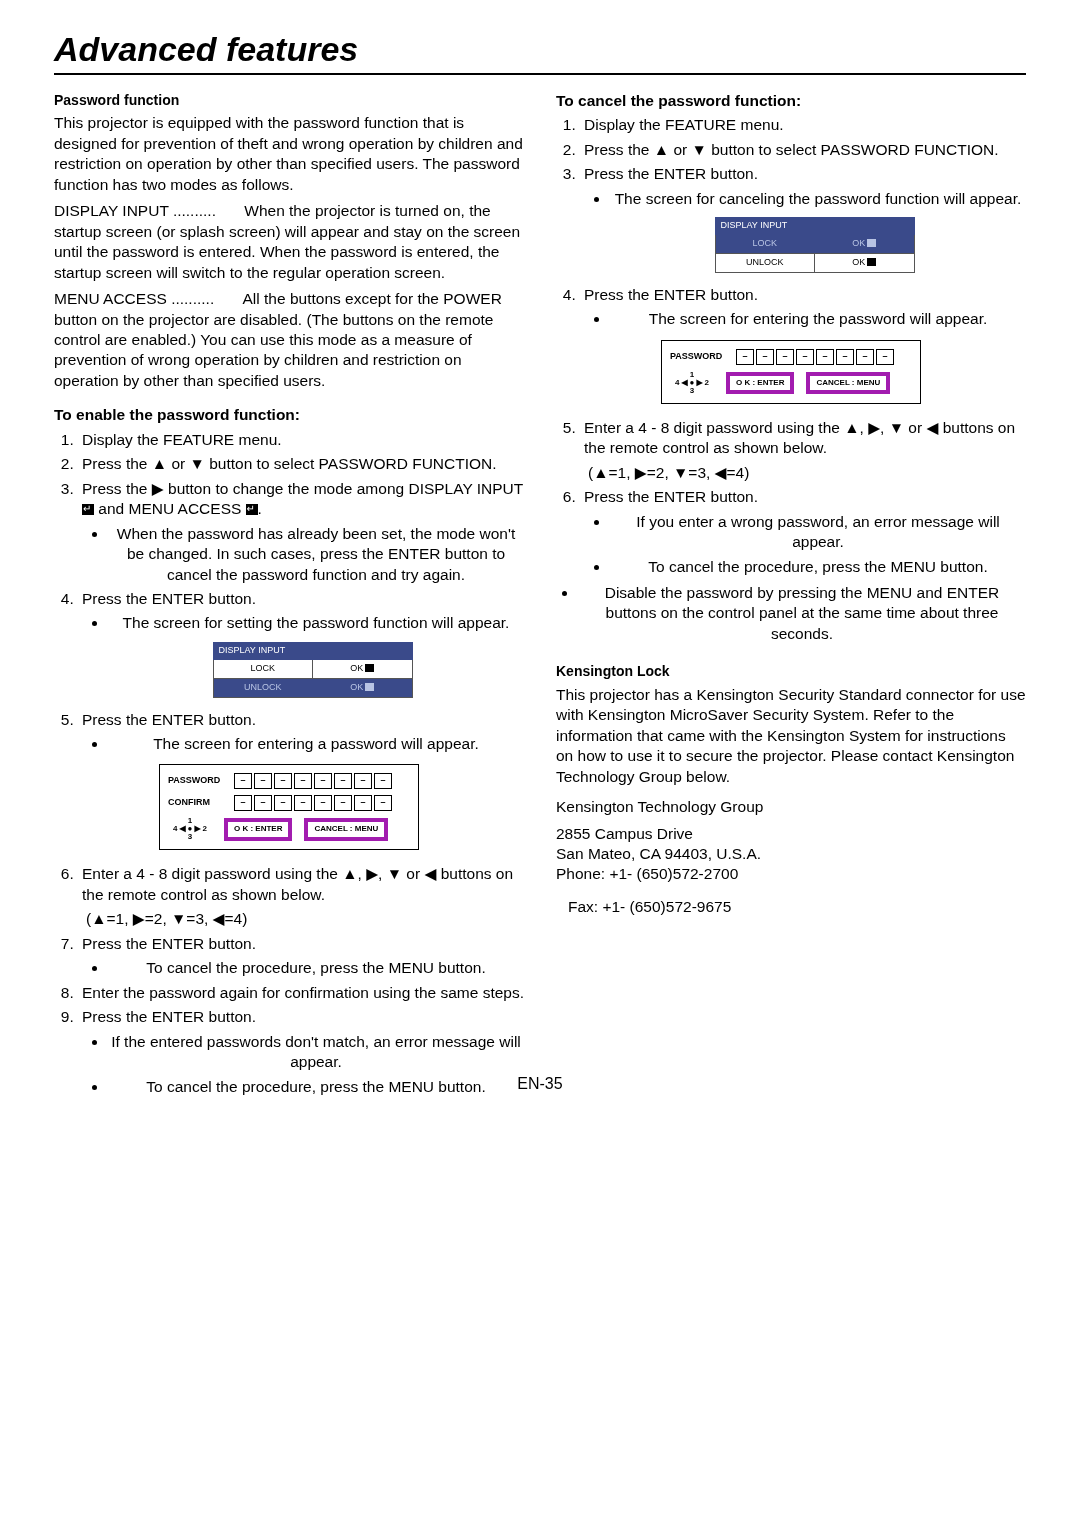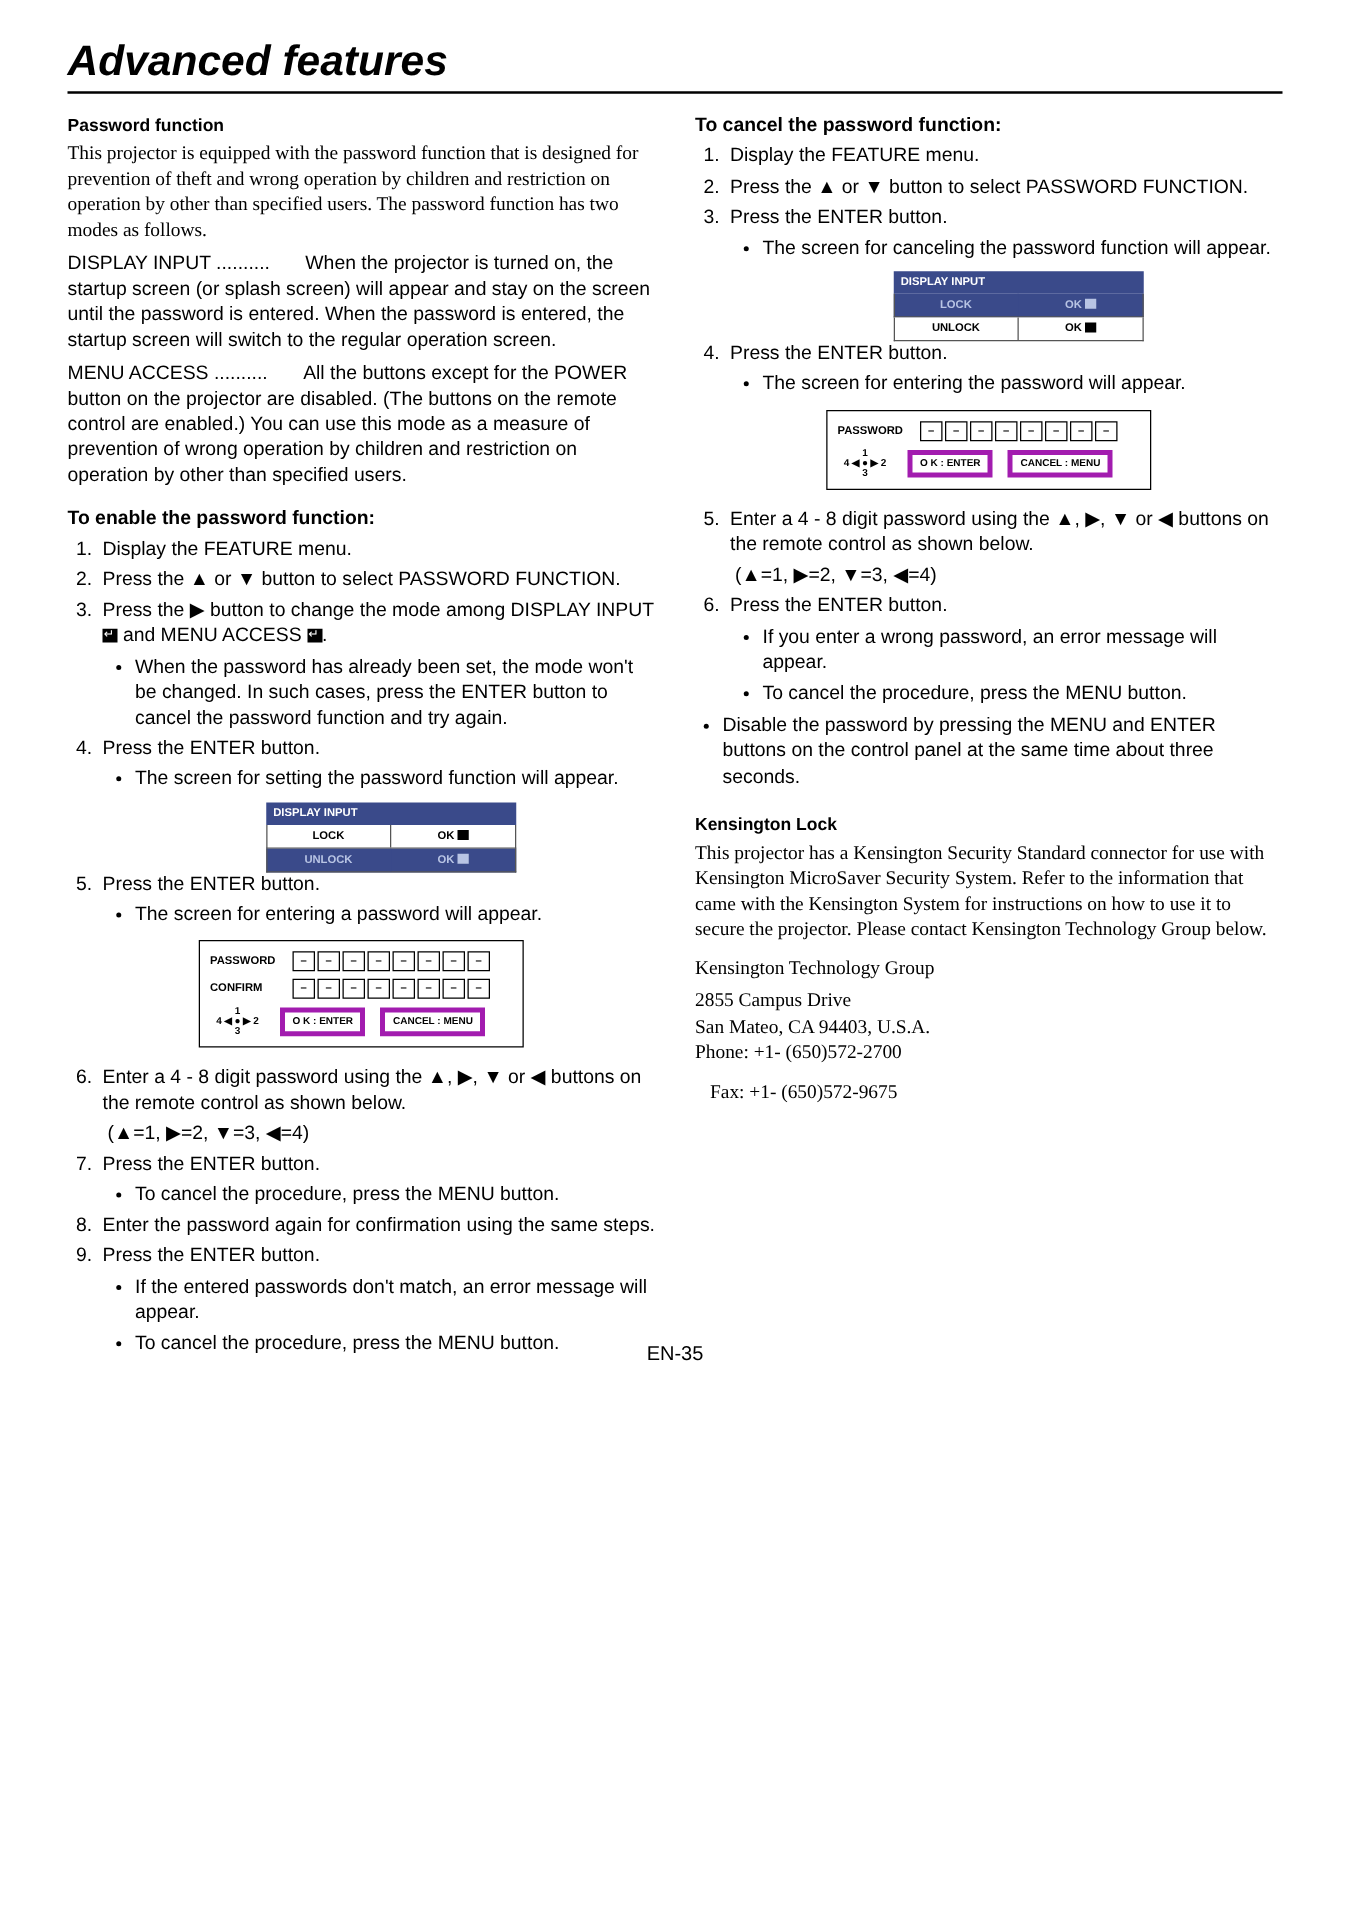--- a/index.html
+++ b/index.html
@@ -40,21 +40,20 @@
     margin-top: 2px;
     margin-bottom: 4px;
   }
   .sub-heading {
     font-weight: bold;
     margin-top: 14px;
     margin-bottom: 4px;
   }
   p {
     margin: 0 0 6px 0;
-    font-family: Liberation Serif, serif;
   }
   .def {
     margin: 0 0 6px 0;
   }
   .def-label {
     display: inline;
   }
   .def-body {
     display: block;
     padding-left: 24px;
@@ -70,20 +69,21 @@
   ul.bullets {
     list-style: disc;
     margin: 4px 0 4px 0;
     padding-left: 46px;
   }
   ul.bullets.tight {
     padding-left: 26px;
   }
   ul.bullets > li {
     margin-bottom: 4px;
+    text-align: center;
   }
   .indent {
     padding-left: 28px;
     margin: 4px 0;
   }
   .arrow {
     font-family: Arial, sans-serif;
   }
   .enter-icon {
     display: inline-block;
@@ -98,23 +98,23 @@
     color: #fff;
     font-size: 10px;
     position: absolute;
     top: -2px;
     left: 1px;
   }
 
   
   .osd-di {
     width: 200px;
-    margin: 8px auto 0 auto;
+    margin: 8px auto 12px auto;
     font-size: 9px;
-    font-weight: bold;
+    font-weight: normal;
     padding-left: 47px;
   }
   .osd-di .hdr {
     background: #3a4a8a;
     color: #fff;
     padding: 3px 6px;
   }
   .osd-di .row {
     display: flex;
     border: 1px solid #555;

